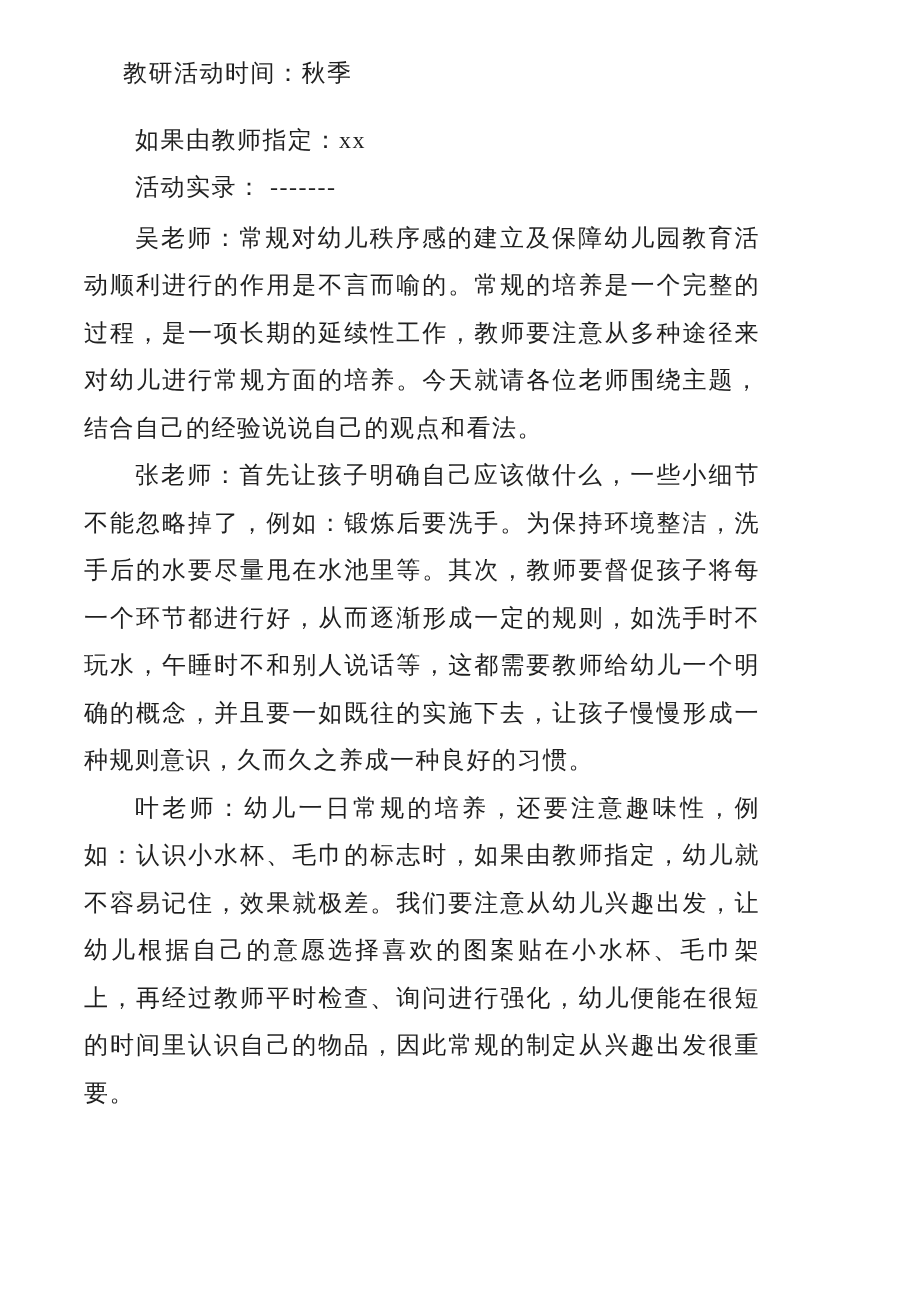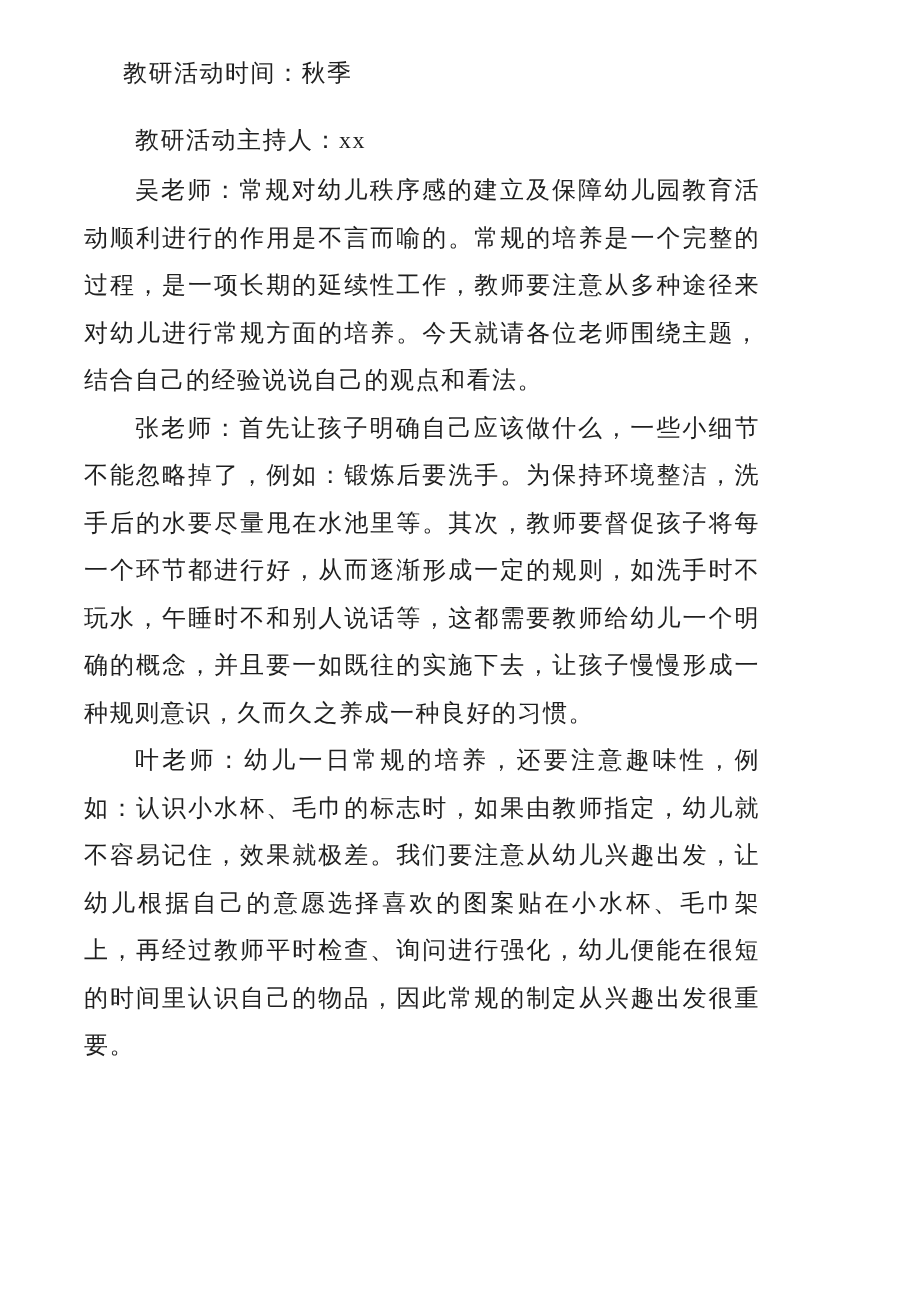--- a/index.html
+++ b/index.html
@@ -38,23 +38,24 @@
 </style>
 </head>
 <body>
 
 <div class="page">
 
   <section class="meta-block">
     <p class="meta-line indent-sm"><span>教研活动时间：</span><span>秋季</span></p>
 
 
-    <p class="meta-line indent-lg gap-before"><span>教研活动主持人：</span><span>xx</span></p>
+    <p class="meta-line indent-lg gap-before"><span>如果由教师指定：</span><span>xx</span></p>
 
 
+    <p class="meta-line indent-lg"><span>活动实录：</span> <span>-------</span></p>
   </section>
 
   <section class="body-block">
 
     <p class="para"><span>吴老师：</span><span>常规对幼儿秩序感的建立及保障幼儿园教育活动顺利进行的作用是不言而喻的。常规的培养是一个完整的过程，是一项长期的延续性工作，教师要注意从多种途径来对幼儿进行常规方面的培养。今天就请各位老师围绕主题，结合自己的经验说说自己的观点和看法。</span></p>
 
     <p class="para"><span>张老师：</span><span>首先让孩子明确自己应该做什么，一些小细节不能忽略掉了，例如：锻炼后要洗手。为保持环境整洁，洗手后的水要尽量甩在水池里等。其次，教师要督促孩子将每一个环节都进行好，从而逐渐形成一定的规则，如洗手时不玩水，午睡时不和别人说话等，这都需要教师给幼儿一个明确的概念，并且要一如既往的实施下去，让孩子慢慢形成一种规则意识，久而久之养成一种良好的习惯。</span></p>
 
     <p class="para"><span>叶老师：</span><span>幼儿一日常规的培养，还要注意趣味性，例如：认识小水杯、毛巾的标志时，如果由教师指定，幼儿就不容易记住，效果就极差。我们要注意从幼儿兴趣出发，让幼儿根据自己的意愿选择喜欢的图案贴在小水杯、毛巾架上，再经过教师平时检查、询问进行强化，幼儿便能在很短的时间里认识自己的物品，因此常规的制定从兴趣出发很重要。</span></p>
   </section>

